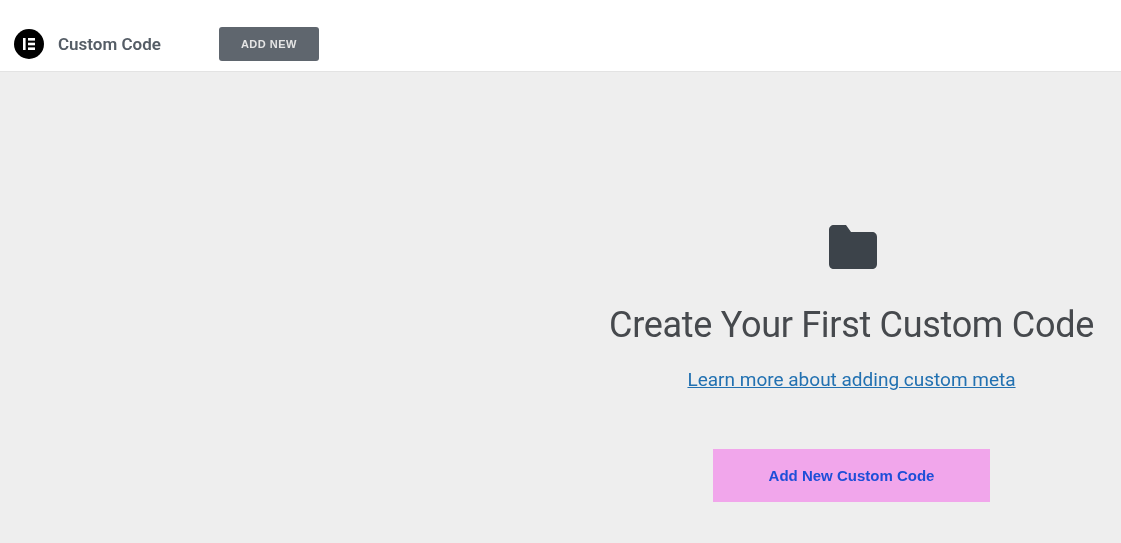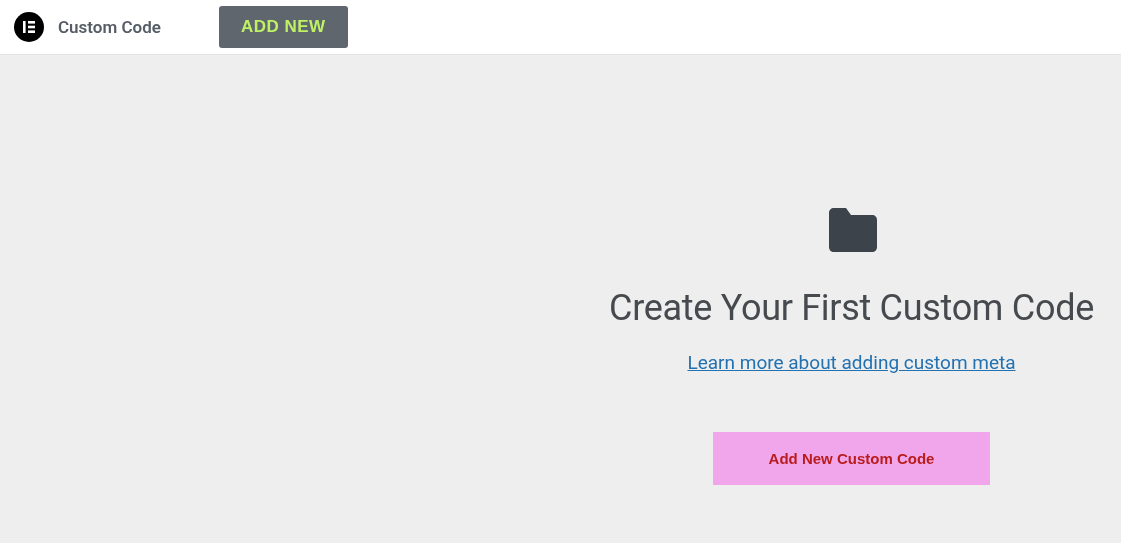--- a/index.html
+++ b/index.html
@@ -10,20 +10,21 @@
       height: 543px;
       overflow: hidden;
     }
     .header {
       display: flex;
       align-items: center;
       padding: 8px 14px;
       border-bottom: 1px solid #e3e3e3;
       background: #fff;
       height: 55px;
+      margin-top: 17px;
     }
     .logo-circle {
       width: 30px;
       height: 30px;
       border-radius: 50%;
       background: #000;
       display: flex;
       align-items: center;
       justify-content: center;
       margin-right: 14px;
@@ -31,24 +32,24 @@
     }
     .logo-circle svg { width: 16px; height: 16px; }
     .page-title {
       font-size: 17px;
       font-weight: 600;
       color: #555d66;
       margin-right: 58px;
     }
     .btn-add-new {
       background: #5f666e;
-      color: #bef264;
+      color: #e5e5e5;
       border: none;
       border-radius: 3px;
-      font-size: 17px;
+      font-size: 11px;
       font-weight: 700;
       letter-spacing: 0.5px;
       padding: 11px 22px;
       cursor: pointer;
     }
     .main {
       background: #eeeeee;
       height: calc(100% - 55px);
       position: relative;
     }
@@ -79,21 +80,21 @@
     }
     .empty-link {
       font-size: 19px;
       color: #2271b1;
       text-decoration: underline;
       cursor: pointer;
     }
     .btn-primary {
       margin-top: 58px;
       background: #f1a6eb;
-      color: #b91c1c;
+      color: #1d4ed8;
       border: none;
       font-size: 15px;
       font-weight: 600;
       padding: 18px 56px;
       cursor: pointer;
     }
   </style>
 </head>
 <body>
 

